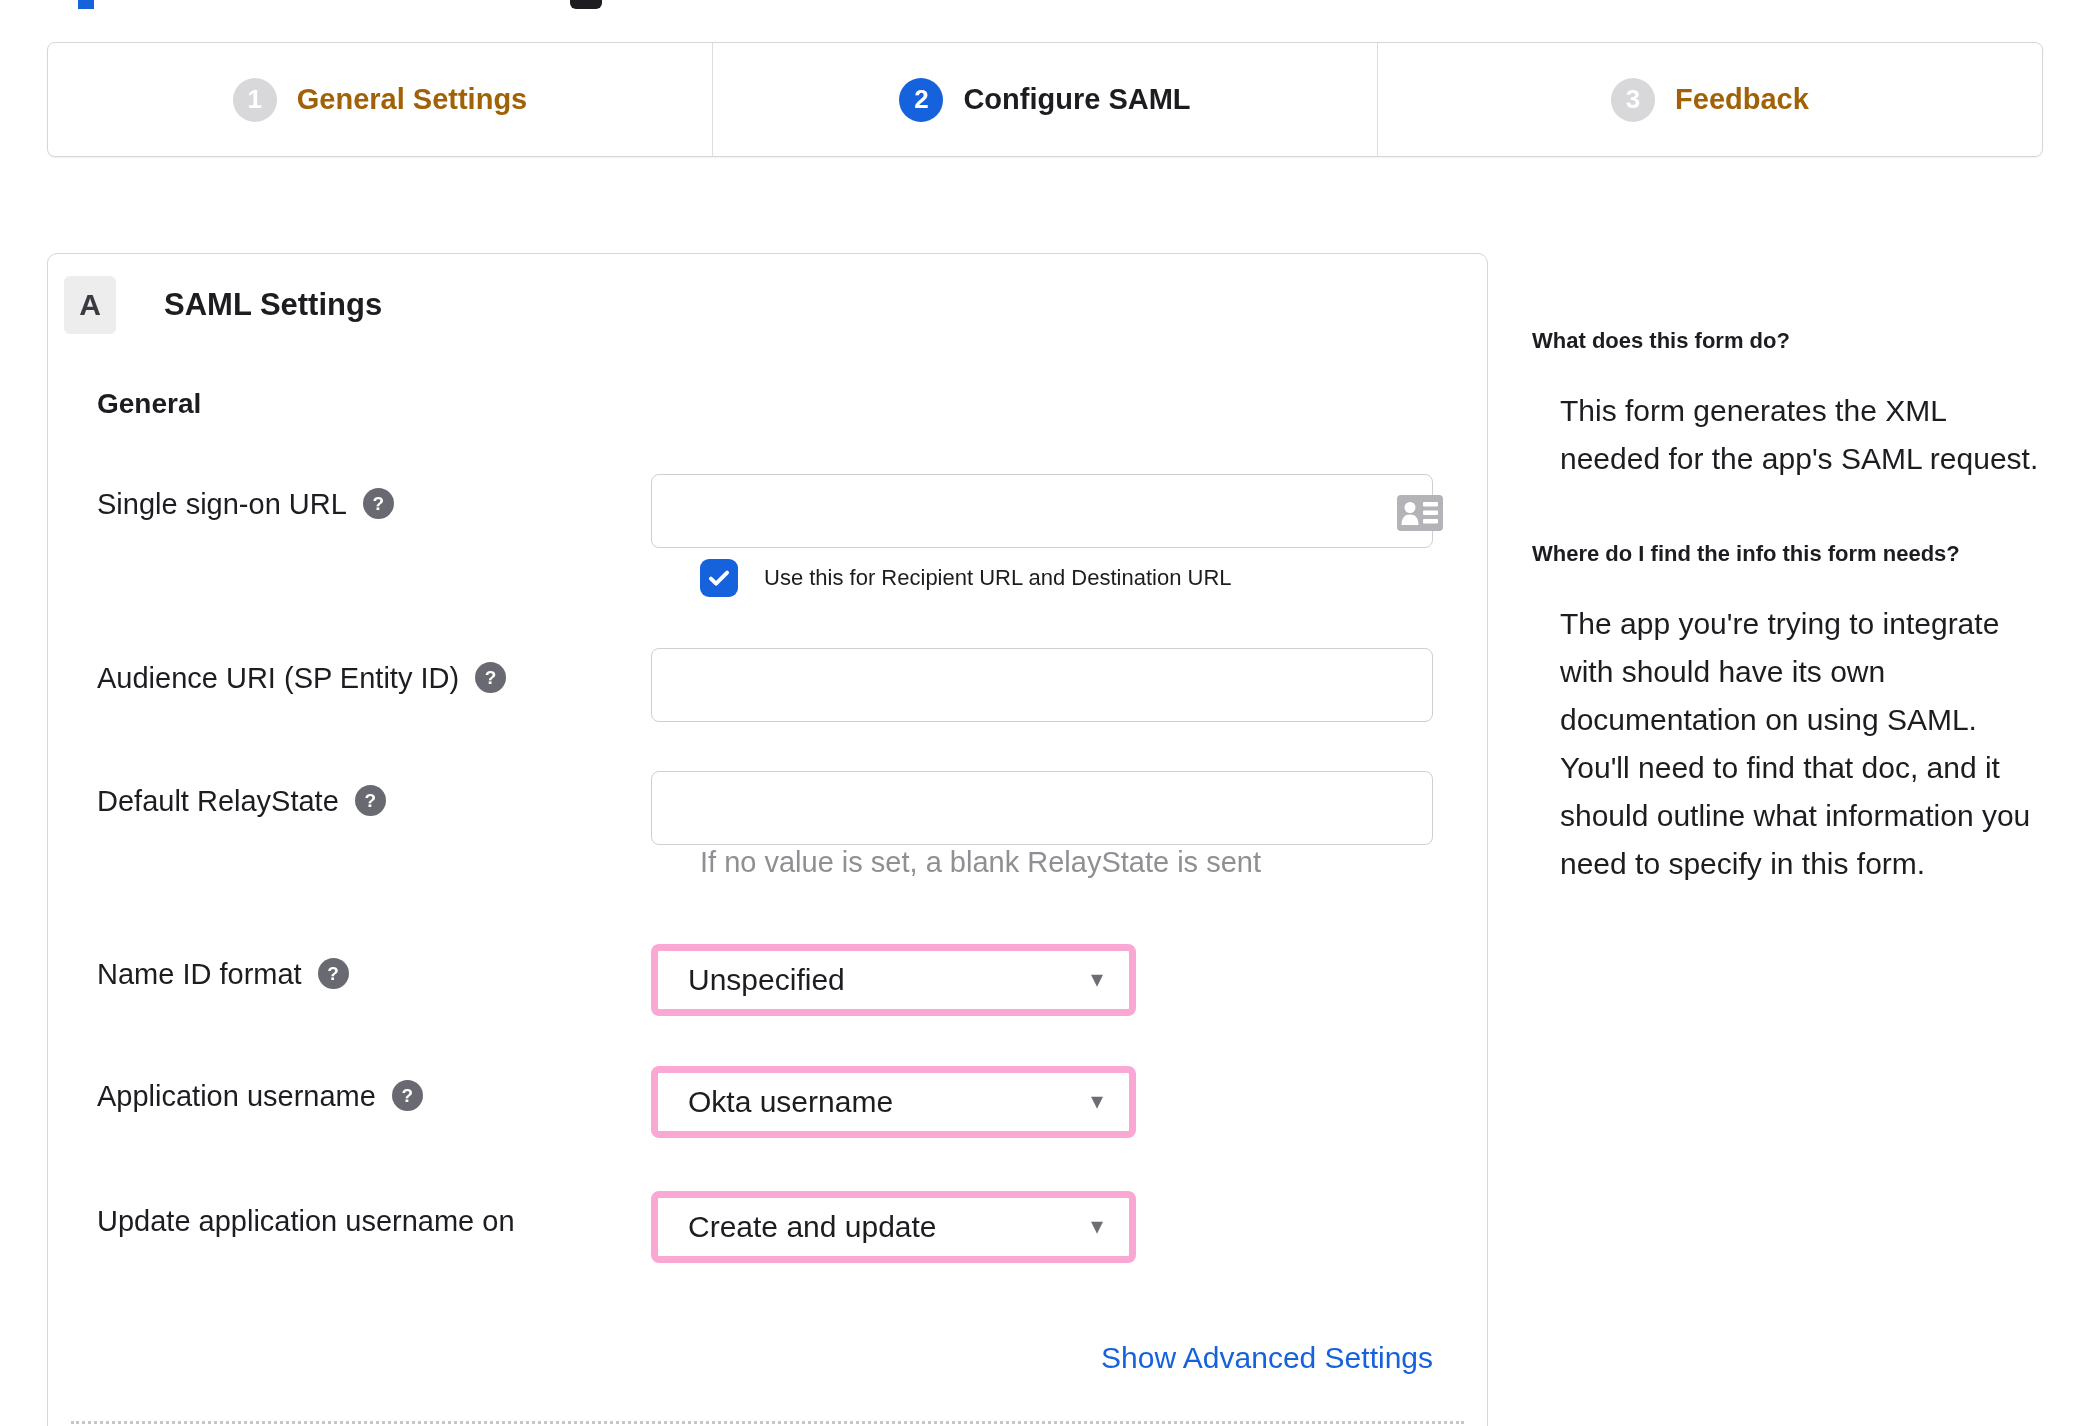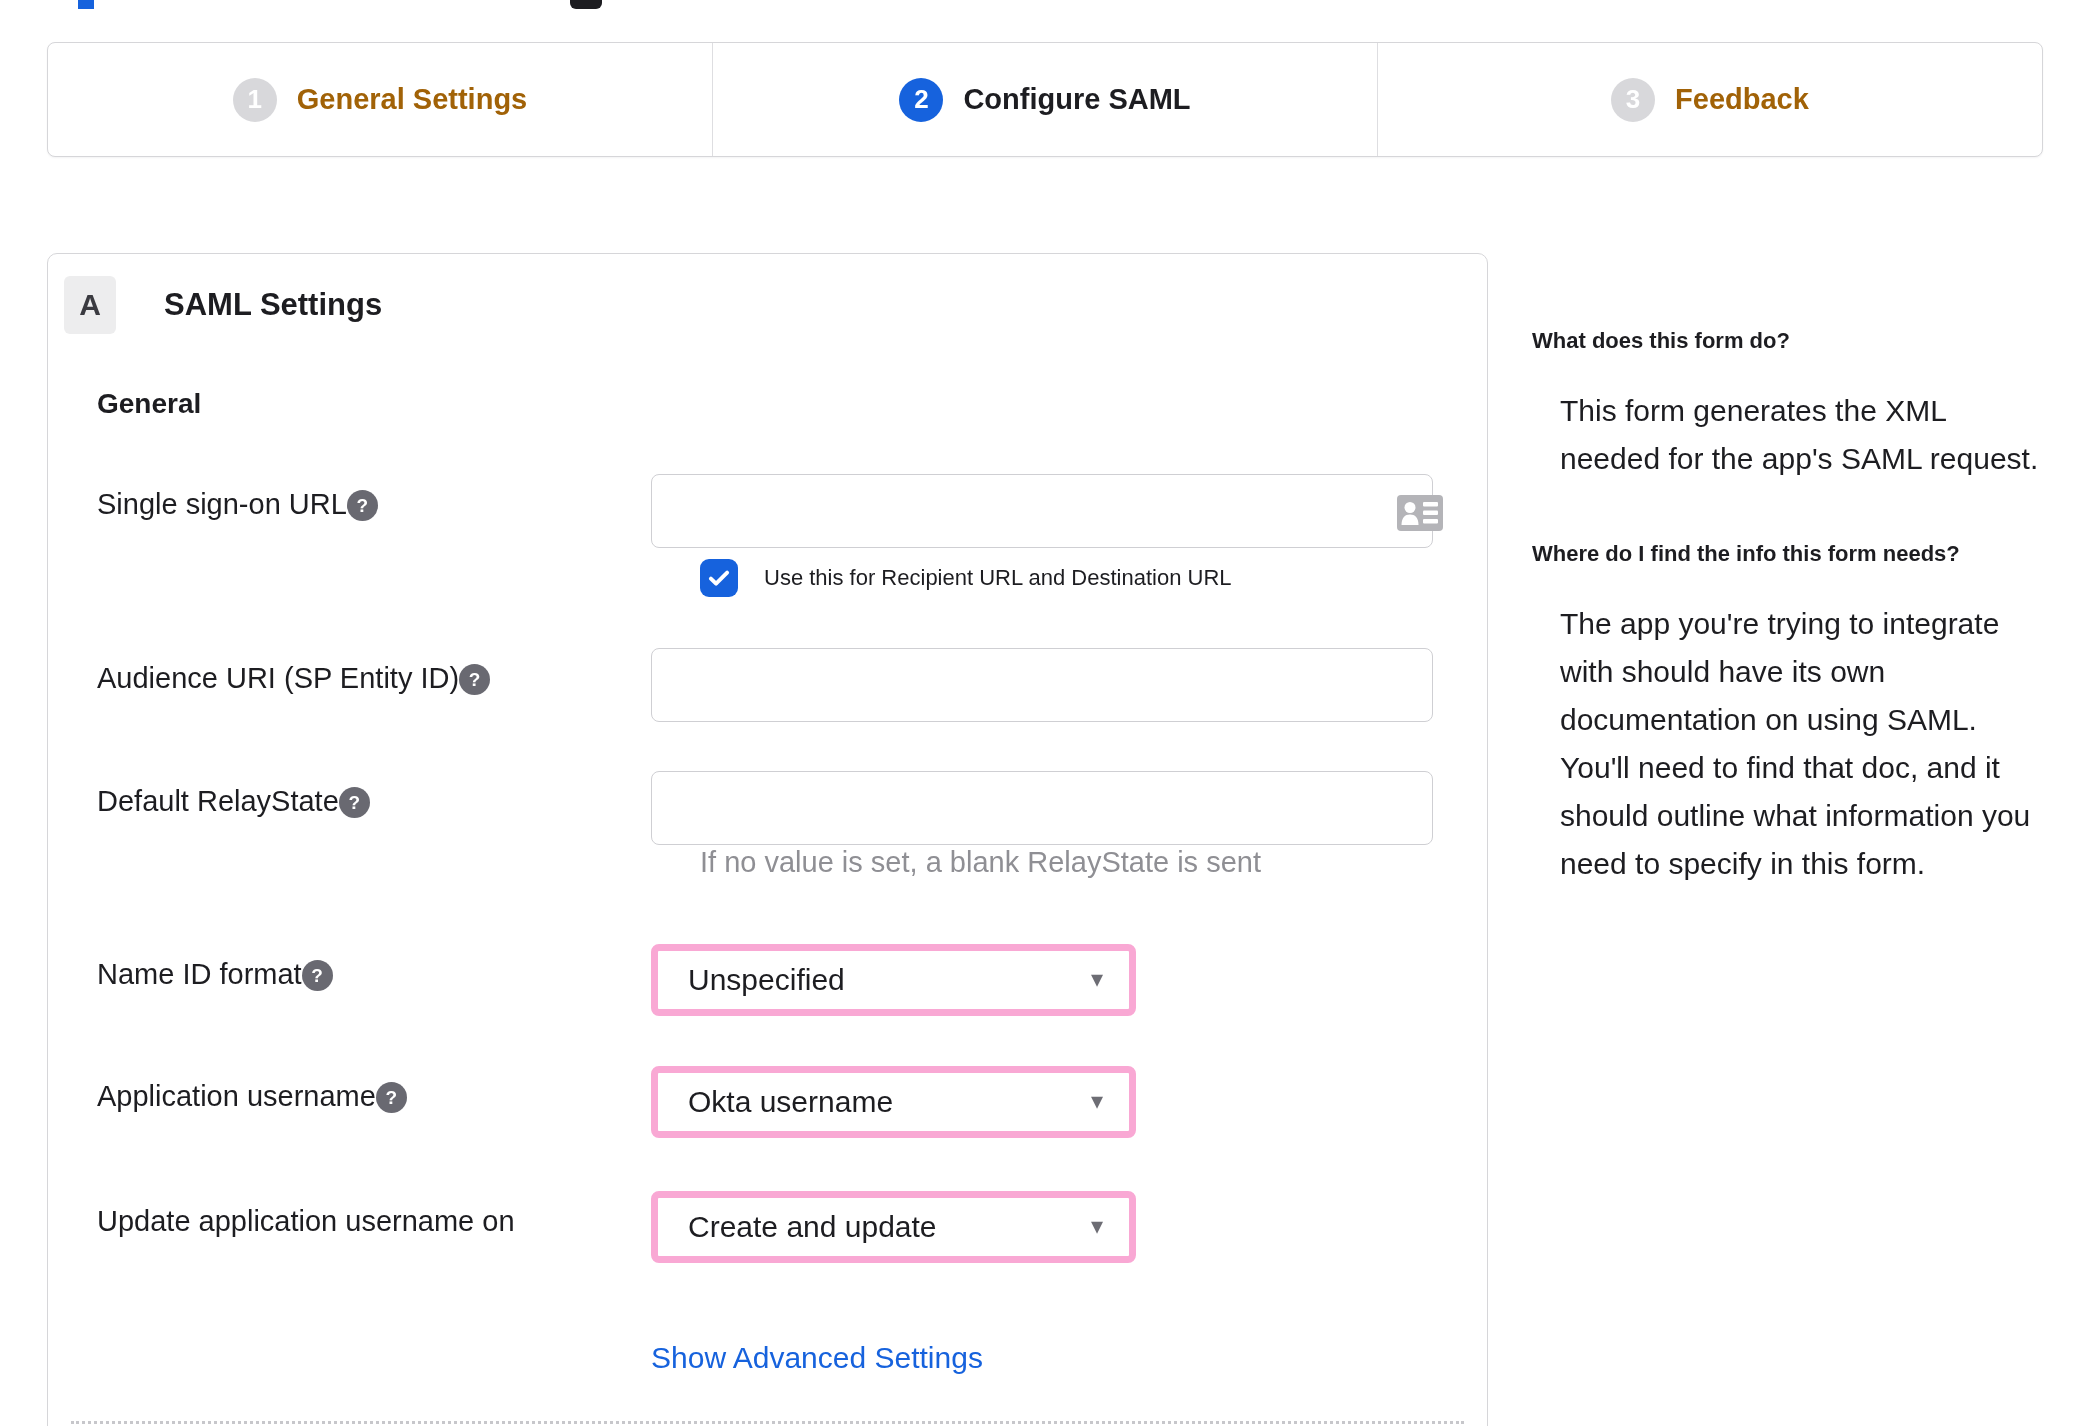--- a/index.html
+++ b/index.html
@@ -26,40 +26,40 @@
   
   .panel { left:47px; top:253px; width:1441px; height:1300px; background:#fff;
            border:1px solid #d6d6d9; border-radius:10px; }
   .panel-header { position:absolute; left:16px; top:22px; display:flex; align-items:center; }
   .badge { width:52px; height:58px; background:#ededee; border-radius:6px; display:flex;
            align-items:center; justify-content:center; font-size:30px; font-weight:600; color:#3a3a40; }
   .ptitle { margin-left:48px; font-size:31px; font-weight:700; }
   .gheading { position:absolute; left:49px; top:134px; font-size:28px; font-weight:700; }
 
   .row { position:absolute; left:49px; right:20px; display:flex; align-items:flex-start; }
-  .lbl { flex:0 0 554px; padding-top:14px; font-size:29px; color:#1d1d21; display:flex; align-items:flex-end; }
+  .lbl { flex:0 0 554px; padding-top:14px; font-size:29px; color:#1d1d21; display:flex; align-items:flex-start; gap:16px; }
   .help { width:31px; height:31px; border-radius:50%; background:#696971; color:#fff; font-size:19px;
           font-weight:700; display:inline-flex; align-items:center; justify-content:center; flex:0 0 auto; cursor:pointer; }
   .ctrl { flex:1 1 auto; position:relative; }
   .tinput { width:782px; height:74px; border:1px solid #cfcfd3; border-radius:8px; background:#fff;
             font-size:29px; padding:0 70px 0 28px; color:#1d1d21; outline:none; display:block; }
   .cardicon { position:absolute; right:24px; top:21px; }
 
   .checkrow { position:absolute; left:652px; top:305px; display:flex; align-items:center; gap:26px; }
   .checkbox { width:38px; height:38px; border-radius:9px; background:#1662dd; display:flex;
               align-items:center; justify-content:center; cursor:pointer; }
   .chklabel { font-size:22px; color:#1d1d21; }
 
   .hint { position:absolute; left:652px; top:592px; font-size:29px; color:#8f8f94; }
 
   .select { width:485px; height:72px; border:7px solid #f9a8d4; border-radius:8px; background:#fff;
             display:flex; align-items:center; padding:0 30px; font-size:30px; cursor:pointer; position:relative; }
   .caret { position:absolute; right:26px; top:50%; transform:translateY(-52%); color:#6d6d74; font-size:24px; }
 
-  .adv-link { position:absolute; top:1087px; left:603px; width:782px; text-align:left;
+  .adv-link { position:absolute; top:1087px; left:603px; width:782px; text-align:right;
               font-size:30px; font-weight:500; color:#1662dd; text-decoration:none; cursor:pointer; }
   .dotted { position:absolute; left:23px; right:23px; top:1167px; border-top:3px dotted #c7c7cb; }
 
   
   .sidebar { left:1532px; top:318px; width:508px; }
   .sq { font-size:22px; font-weight:700; line-height:45px; margin-bottom:24px; }
   .sp { font-size:30px; line-height:48px; margin-bottom:48px;margin-left:28px; }
 </style>
 </head>
 <body>

